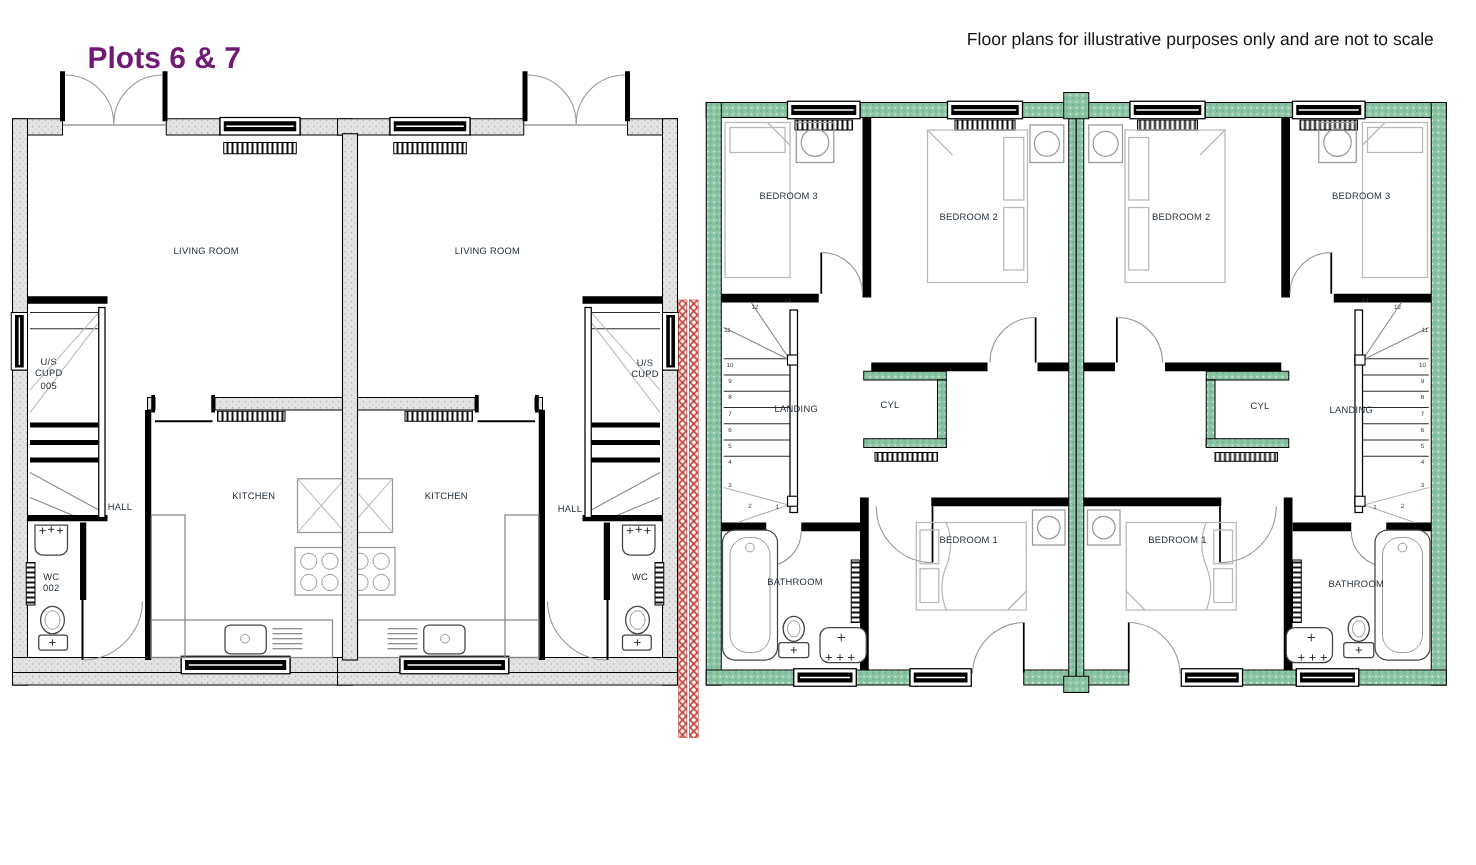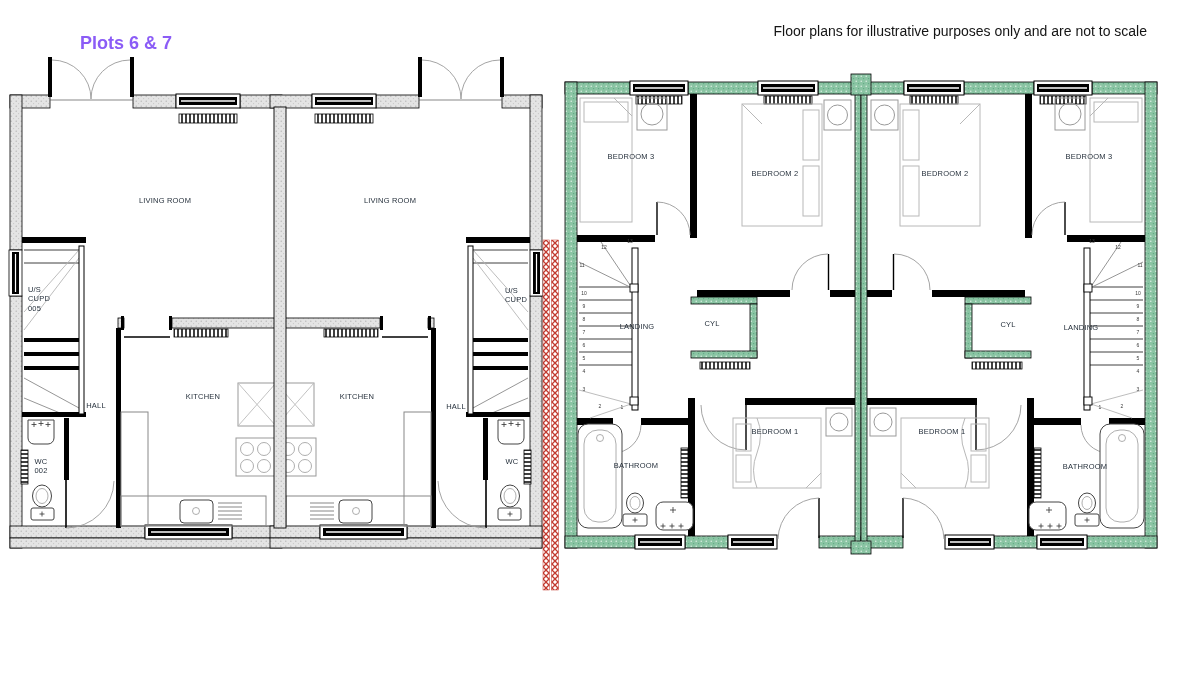--- a/index.html
+++ b/index.html
@@ -1,21 +1,21 @@
 <!DOCTYPE html>
 <html><head>
 <meta charset="utf-8">
 <style>
   html,body{margin:0;padding:0;background:#fff;}
   .canvas{position:relative;width:1181px;height:692px;background:#ffffff;overflow:hidden;
           font-family:"Liberation Sans", sans-serif;}
-  .plan-title{position:absolute;left:80px;top:33px;font-size:18px;font-weight:bold;color:#8b5cf6;}
+  .plan-title{position:absolute;left:70px;top:33px;font-size:24px;font-weight:bold;color:#701a75;}
   .disclaimer{position:absolute;right:34px;top:23px;font-size:14px;color:#141414;}
   .room-label{position:absolute;transform:translate(-50%,-50%);font-size:7.5px;color:#1f2a36;
-              white-space:pre-line;line-height:1.25;letter-spacing:.2px;}
+              white-space:pre-line;text-align:center;line-height:1.25;letter-spacing:.2px;}
   .stair-num{position:absolute;transform:translate(-50%,-50%);font-size:5px;color:#3a3a3a;line-height:1;}
   svg{position:absolute;left:0;top:0;}
   .arc{stroke:#9a9a9a;fill:none;stroke-width:.9;}
   .tread{stroke:#2b2b2b;stroke-width:.9;}
   .wind{stroke:#8a8a8a;stroke-width:.9;}
   .windl{stroke:#b5b5b5;stroke-width:.9;}
   .frn{fill:none;stroke:#b8b8b8;stroke-width:1;}
   .frn2{fill:none;stroke:#9a9a9a;stroke-width:1;}
   .fix{fill:#fff;stroke:#444;stroke-width:1;}
   .fixin{fill:none;stroke:#999;stroke-width:.8;}

